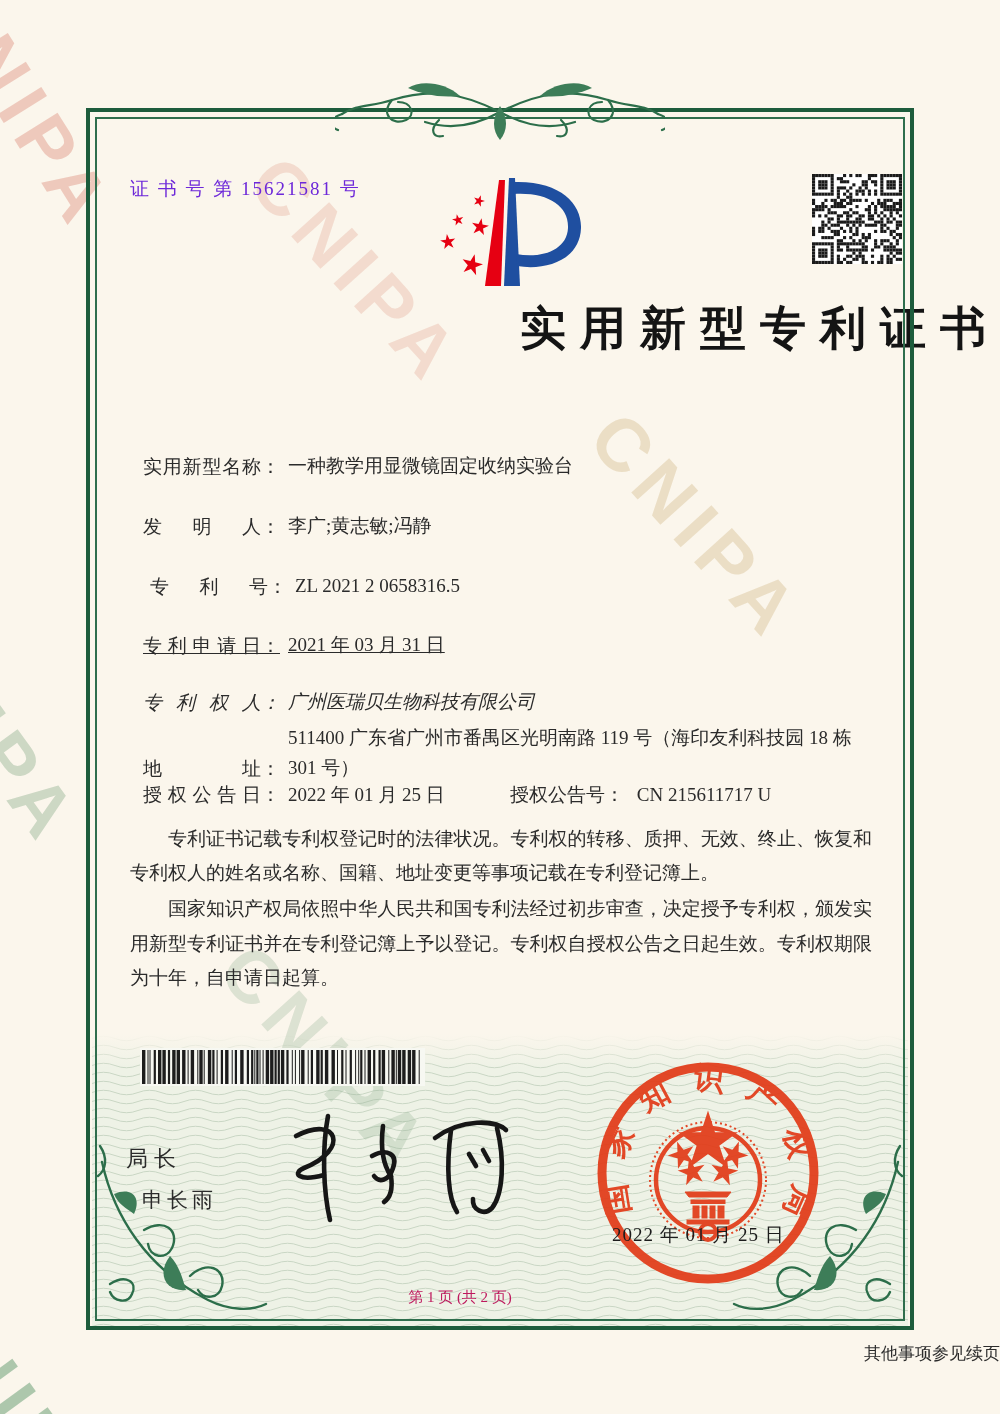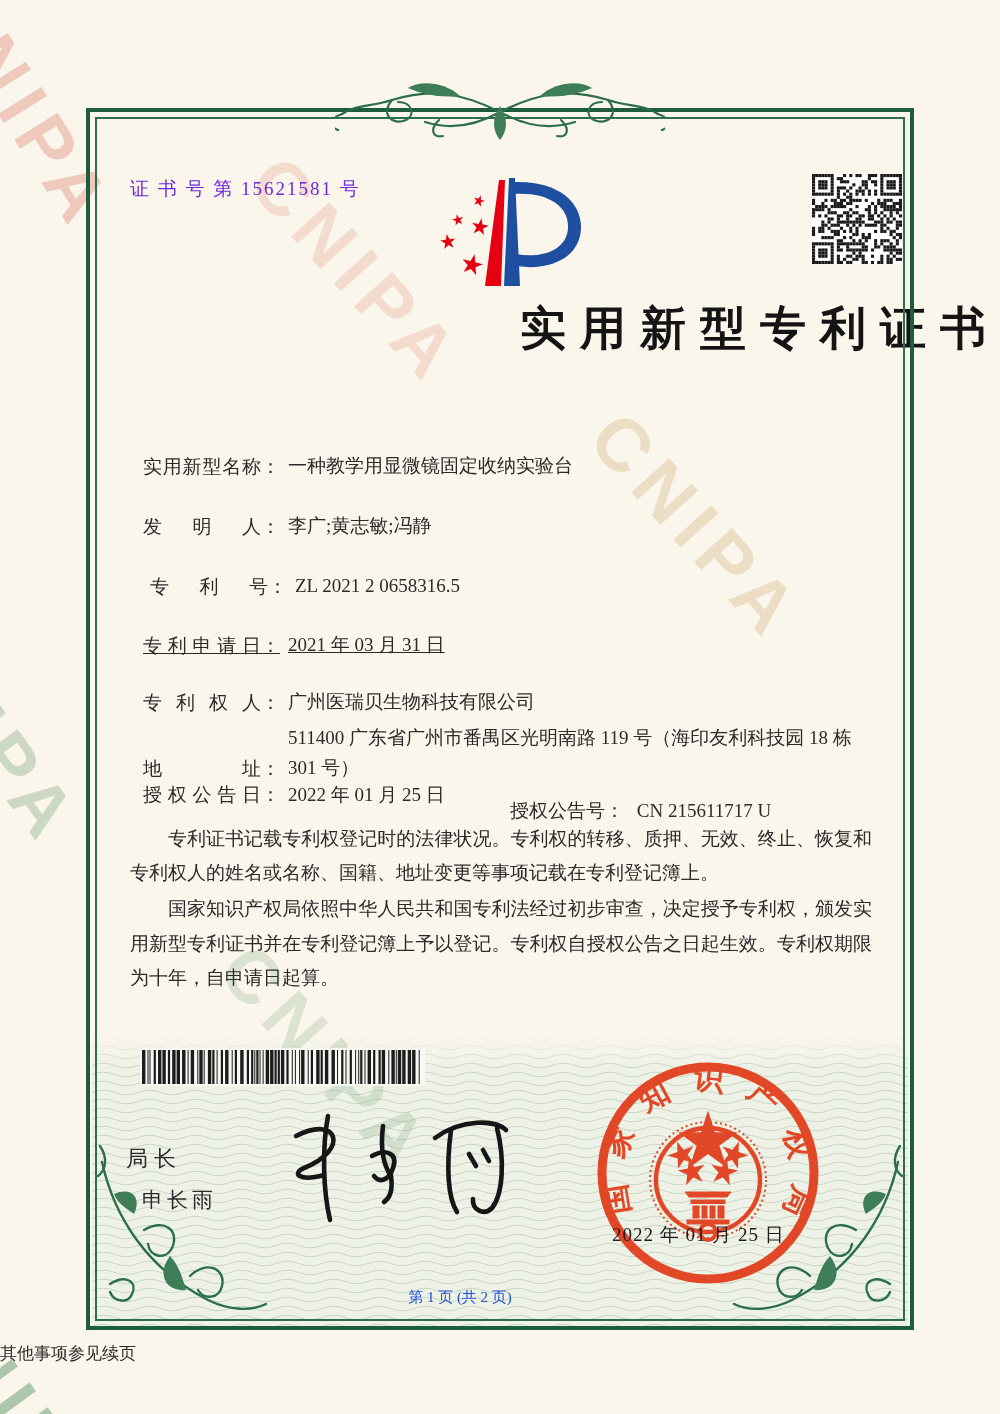--- a/index.html
+++ b/index.html
@@ -26,37 +26,37 @@
   #wavyfade{position:absolute; left:92px; top:1034px; width:816px; height:34px; z-index:0;
     background:linear-gradient(#fbf6ec, rgba(251,246,236,0)); }
   .content{z-index:2;}
   #cert-no{left:130px; top:176px; font-size:19px; letter-spacing:2px; color:#6d28d9;}
   #title{left:0; top:298px; width:1000px; text-align:right;
     font-size:46px; font-weight:700; letter-spacing:14px; color:#141414;}
   
   #fields{left:143px; top:418px; width:780px; display:flex; flex-direction:column; font-size:19px;}
   .row{display:flex; align-items:flex-end;}
   .r1{min-height:62px;} .r2{min-height:60px;} .r3{min-height:60px;margin-left:7px;}
-  .r4{min-height:59px;text-decoration:underline;} .r5{min-height:57px;} .r6{min-height:66px;} .r7{position:relative;}
+  .r4{min-height:59px;text-decoration:underline;} .r5{min-height:57px;font-style:italic;} .r6{min-height:66px;} .r7{position:relative;}
   .lbl{display:inline-block; width:118px; text-align:justify; text-align-last:justify; color:#2b2b2b;}
   .colon{display:inline-block; margin-right:8px;}
   .val{display:inline-block; width:580px; line-height:1.55;}
-  .pair2{position:absolute; left:367px; top:16px; white-space:nowrap;}
+  .pair2{position:absolute; left:367px; top:0; white-space:nowrap;}
   
   #paras{left:130px; top:822px; width:742px; font-size:19px; line-height:1.8; text-align:justify;}
   #paras p{margin:0 0 2px 0; text-indent:2em;}
   
   #barcode{left:140px; top:1048px;}
   #director-title{left:126px; top:1144px; font-size:22px; letter-spacing:6px;}
   #director-name{left:142px; top:1186px; font-size:21px; letter-spacing:4px;}
   #signature{left:250px; top:1098px;}
   #seal{left:593px; top:1058px;}
   #seal-date{left:612px; top:1222px; font-size:19px; letter-spacing:1px; color:#1c1c1c; z-index:4;}
-  #page-info{left:0; top:1288px; width:920px; text-align:center; font-size:15px; color:#1d4ed8;}
-  #footer-note{left:0; top:1342px; width:1000px; text-align:left; font-size:17px; color:#2b2b2b;}
+  #page-info{left:0; top:1288px; width:920px; text-align:center; font-size:15px; color:#be185d;}
+  #footer-note{left:0; top:1342px; width:1000px; text-align:right; font-size:17px; color:#2b2b2b;}
 </style>
 </head>
 <body>
 
 <div id="page">
 
   <div class="wm" style="left:-14px; top:-34px; transform:rotate(58deg); color:rgba(217,130,110,.38);">CNIPA</div>
   <div class="wm" style="left:296px; top:140px; transform:rotate(48deg); color:rgba(224,150,130,.28);">CNIPA</div>
   <div class="wm" style="left:636px; top:396px; transform:rotate(48deg); color:rgba(212,188,140,.40);">CNIPA</div>
   <div class="wm" style="left:-64px; top:588px; transform:rotate(54deg); color:rgba(140,175,140,.42);">CNIPA</div>

